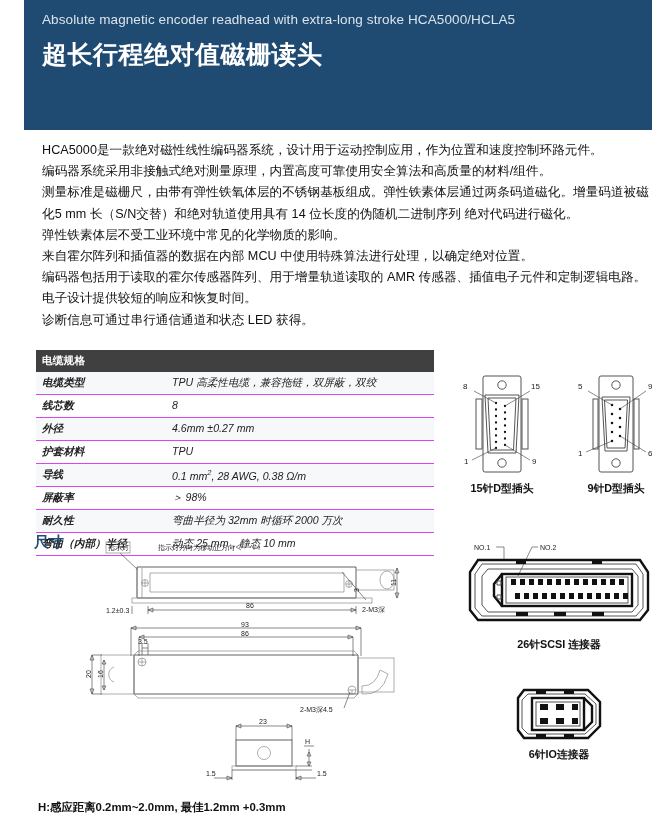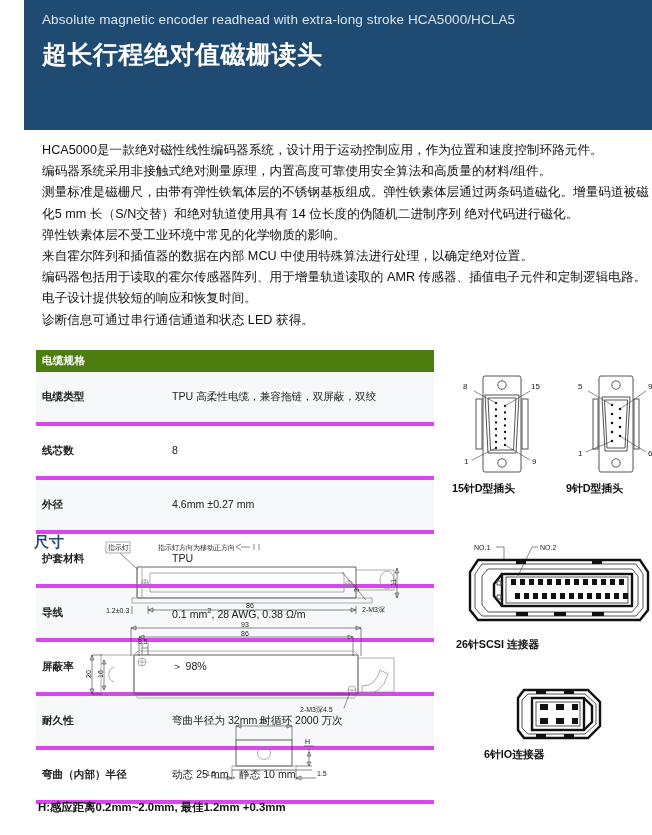--- a/index.html
+++ b/index.html
@@ -23,36 +23,36 @@
   
   .intro { position: absolute; left: 18px; top: 140px; width: 616px; }
   .intro p {
     font-size: 12.6px; line-height: 21.2px; color: #111; letter-spacing: .05px;
   }
 
   
   .spec { position: absolute; left: 12px; top: 350px; width: 398px;
           border-collapse: collapse; font-size: 10.6px; }
   .spec caption {
-    background: #4d7c0f; color: #fff; font-size: 10.6px; font-weight: 700;
+    background: #404040; color: #fff; font-size: 10.6px; font-weight: 700;
     text-align: left; padding: 4px 6px; letter-spacing: .2px;
   }
-  .spec td { padding: 18px 6px; border-bottom: 4px solid #d946ef; color: #1a1a1a; vertical-align: top; }
+  .spec td { padding: 4px 6px; border-bottom: 1px solid #d946ef; color: #1a1a1a; vertical-align: top; font-style: italic; }
   .spec tr:nth-child(odd) td { background: #f6f8fa; }
   .spec tr:nth-child(even) td { background: #ffffff; }
   .spec td.k { width: 130px; font-weight: 700; color: #222; }
   .spec td.v { color: #222; }
   .spec sup { font-size: 7.5px; }
 
   
   .sec-h { position: absolute; left: 10px; top: 533px; font-size: 15px; font-weight: 700; color: #1f4a71; }
 
   
   .dwg { position: absolute; }
-  .cap { text-align: left; font-size: 10.8px; color: #111; font-weight: 700; }
+  .cap { text-align: center; font-size: 10.8px; color: #111; font-weight: 700; }
   .note { position: absolute; left: 14px; top: 800px; font-size: 11.4px; font-weight: 700; color: #111; }
 
   svg { display: block; }
   .ln { stroke: #3a3a3a; stroke-width: .8; fill: none; }
   .lnL { stroke: #8a8a8a; stroke-width: .7; fill: none; }
   .dim { stroke: #3a3a3a; stroke-width: .6; fill: none; }
   .dtxt { font-family: "Liberation Sans", sans-serif; font-size: 8px; fill: #222; }
   .dtxtS { font-family: "Liberation Sans", sans-serif; font-size: 7px; fill: #222; }
   .pin { fill: #111; }
   .cnLn { stroke: #555; stroke-width: 1; fill: none; }

